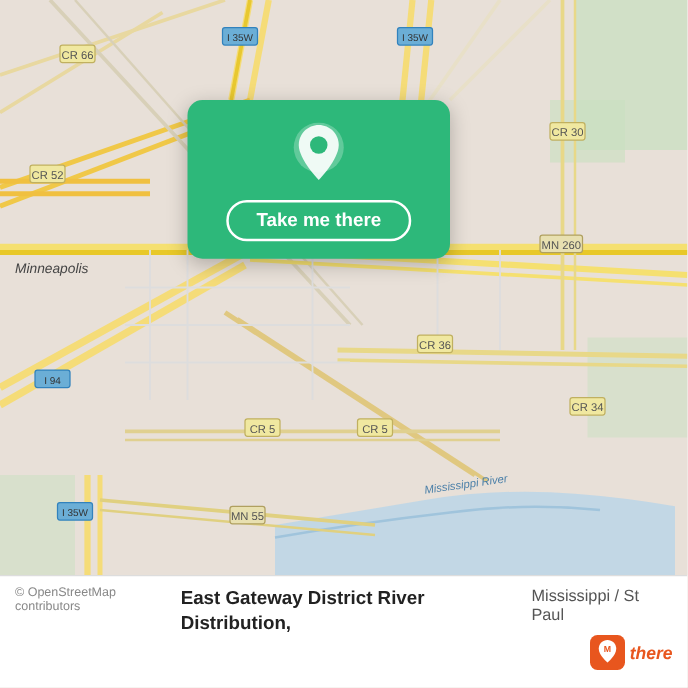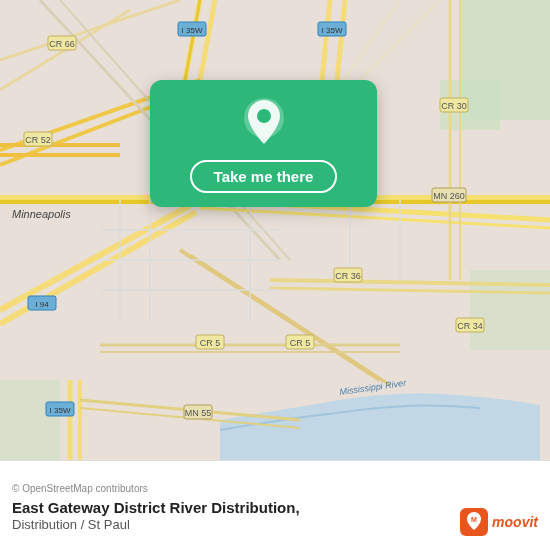--- a/index.html
+++ b/index.html
@@ -24,21 +24,21 @@
     #map-svg {
       width: 100%;
       height: 100%;
     }
 
     
     #location-card {
       position: absolute;
       top: 80px;
       left: 150px;
-      width: 227px;
+      width: 210px;
       background-color: #2db87a;
       border-radius: 12px;
       display: flex;
       flex-direction: column;
       align-items: center;
       padding: 18px 20px 14px;
       box-shadow: 0 4px 16px rgba(0,0,0,0.25);
     }
 
     #pin-icon-container {
@@ -61,21 +61,20 @@
       cursor: pointer;
       white-space: nowrap;
     }
 
     
     #bottom-bar {
       width: 550px;
       height: 90px;
       background: white;
       display: flex;
-      flex-direction: column;
       justify-content: center;
       padding: 8px 12px 4px 12px;
       border-top: 1px solid #ddd;
       position: relative;
     }
 
     #attribution {
       font-size: 10px;
       color: #888;
       margin-bottom: 4px;
@@ -259,24 +258,24 @@
         <circle cx="22" cy="18" r="7" fill="#2db87a"></circle>
       </svg>
     </div>
     <button id="take-me-button">Take me there</button>
   </div>
 </div>
 
 <div id="bottom-bar">
   <div id="attribution">© OpenStreetMap contributors</div>
   <div id="location-title">East Gateway District River Distribution,</div>
-  <div id="location-subtitle">Distribution / St Paul</div>
+  <div id="location-subtitle">Mississippi / St Paul</div>
 
   <div id="moovit-logo">
 
     <svg id="moovit-icon" viewBox="0 0 28 28" xmlns="http://www.w3.org/2000/svg">
       <rect width="28" height="28" rx="6" fill="#e8561e"></rect>
       <path d="M14 4C10.13 4 7 7.13 7 11C7 16.25 14 22 14 22C14 22 21 16.25 21 11C21 7.13 17.87 4 14 4Z" fill="white"></path>
       <text x="14" y="13.5" text-anchor="middle" style="font-size:7px;font-weight:bold;fill:#e8561e;font-family:Arial;">M</text>
     </svg>
-    <span id="moovit-text">moovit</span>
+    <span id="moovit-text">there</span>
   </div>
 </div>
 
 </body></html>

